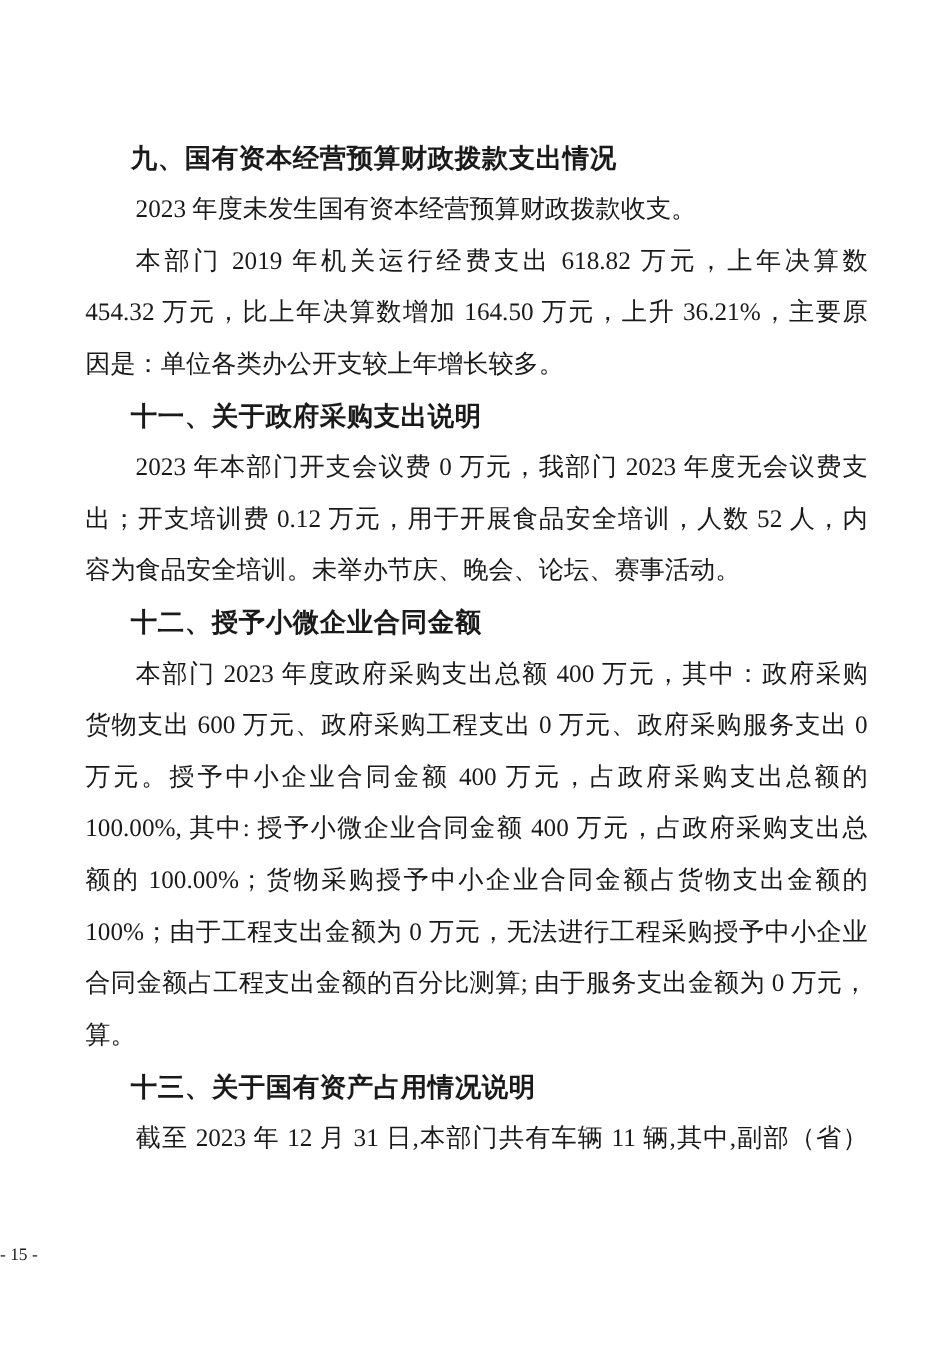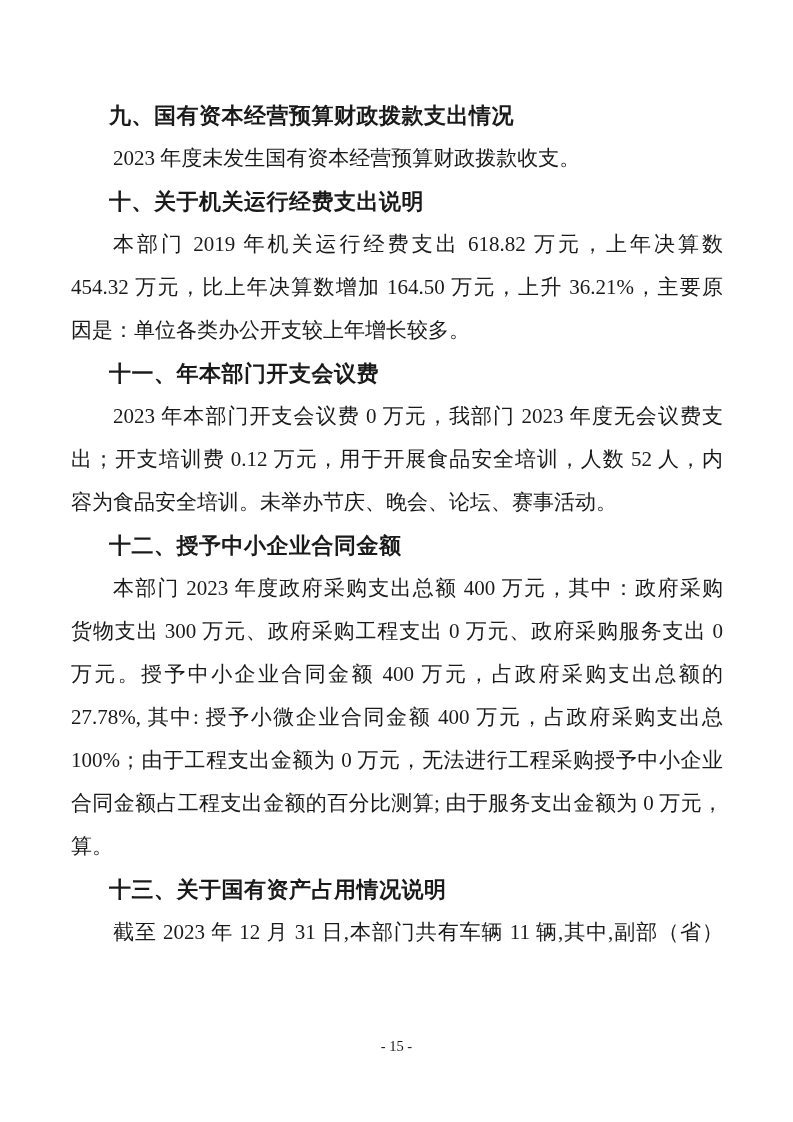--- a/index.html
+++ b/index.html
@@ -14,21 +14,21 @@
     position: relative;
     width: 793px;
     height: 1122px;
     background: #ffffff;
     color: #1a1a1a;
     font-family: "Liberation Serif", "DejaVu Serif", serif;
   }
   .content {
     position: absolute;
     left: 71px;
-    top: 94px;
+    top: 110px;
     width: 652px;
   }
   .line {
     height: 43px;
     line-height: 43px;
     font-size: 21px;
     overflow: hidden;
     white-space: normal;
   }
   .heading {
@@ -46,50 +46,49 @@
     text-align: justify;
     text-align-last: justify;
   }
   .footer {
     position: absolute;
     top: 1036px;
     left: 0;
     width: 793px;
     height: 20px;
     line-height: 20px;
-    text-align: center;
     font-size: 14.5px;
     color: #1a1a1a;
     font-family: "Liberation Serif", "DejaVu Serif", serif;
   }
 </style>
 </head>
 <body>
 
 <div class="page">
   <div class="content">
 
     <div class="line heading">九、国有资本经营预算财政拨款支出情况</div>
     <div class="line body indent">2023 年度未发生国有资本经营预算财政拨款收支。</div>
 
-    <div class="line heading">十、关于机关运行经费支出说明</div>
     <div class="line body indent just">本部门 2019 年机关运行经费支出 618.82 万元，上年决算数</div>
     <div class="line body just">454.32 万元，比上年决算数增加 164.50 万元，上升 36.21%，主要原</div>
     <div class="line body">因是：单位各类办公开支较上年增长较多。</div>
 
-    <div class="line heading">十一、年本部门开支会议费</div>
+    <div class="line heading">十一、关于政府采购支出说明</div>
     <div class="line body indent just">2023 年本部门开支会议费 0 万元，我部门 2023 年度无会议费支</div>
     <div class="line body just">出；开支培训费 0.12 万元，用于开展食品安全培训，人数 52 人，内</div>
     <div class="line body">容为食品安全培训。未举办节庆、晚会、论坛、赛事活动。</div>
 
-    <div class="line heading">十二、授予中小企业合同金额</div>
+    <div class="line heading">十二、授予小微企业合同金额</div>
     <div class="line body indent just">本部门 2023 年度政府采购支出总额 400 万元，其中：政府采购</div>
-    <div class="line body just">货物支出 300 万元、政府采购工程支出 0 万元、政府采购服务支出 0</div>
+    <div class="line body just">货物支出 600 万元、政府采购工程支出 0 万元、政府采购服务支出 0</div>
     <div class="line body just">万元。授予中小企业合同金额 400 万元，占政府采购支出总额的</div>
-    <div class="line body just">27.78%, 其中: 授予小微企业合同金额 400 万元，占政府采购支出总</div>
+    <div class="line body just">100.00%, 其中: 授予小微企业合同金额 400 万元，占政府采购支出总</div>
+    <div class="line body just">额的 100.00%；货物采购授予中小企业合同金额占货物支出金额的</div>
     <div class="line body just">100%；由于工程支出金额为 0 万元，无法进行工程采购授予中小企业</div>
     <div class="line body just">合同金额占工程支出金额的百分比测算; 由于服务支出金额为 0 万元，</div>
     <div class="line body">算。</div>
 
     <div class="line heading">十三、关于国有资产占用情况说明</div>
     <div class="line body indent just">截至 2023 年 12 月 31 日,本部门共有车辆 11 辆,其中,副部（省）</div>
 
   </div>
 
   <div class="footer">- 15 -</div>

